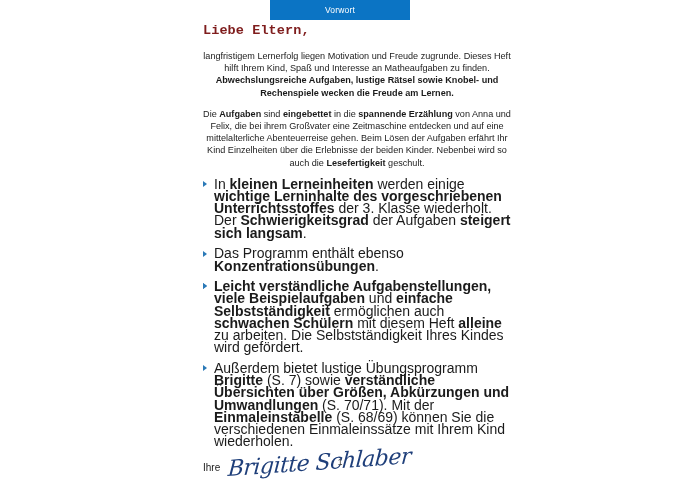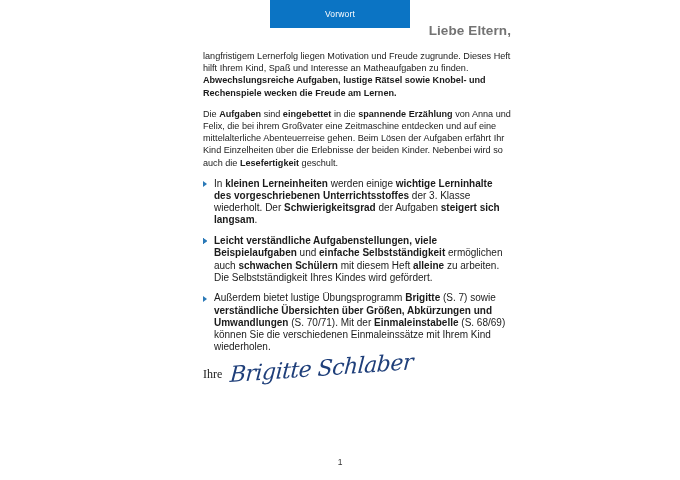--- a/index.html
+++ b/index.html
@@ -21,21 +21,21 @@
     top: 0;
     left: 0;
     width: 680px;
     height: 17px;
   }
   .header-tab {
     position: absolute;
     left: 270px;
     top: 0;
     width: 140px;
-    height: 28px;
+    height: 20px;
     background: #0b74c4;
     display: flex;
     align-items: center;
     justify-content: center;
   }
   .header-tab-label {
     color: #ffffff;
     font-size: 8.5px;
     letter-spacing: 0.2px;
     font-family: "Liberation Sans", sans-serif;
@@ -43,51 +43,50 @@
 
   
   .page-column {
     position: absolute;
     left: 203px;
     top: 23px;
     width: 308px;
   }
 
   .page-title {
-    color: #737373;
+    color: #7f1d1d;
     font-size: 13.5px;
     font-weight: bold;
     letter-spacing: 0.1px;
     margin: 0 0 12px 0;
-    font-family: Liberation Sans, sans-serif;
-    text-align: right;
+    font-family: Liberation Mono, monospace;
   }
 
   .para {
     color: #1b1b1b;
     font-size: 9.1px;
     line-height: 12.2px;
     margin: 0 0 9px 0;
-    text-align: left;
+    text-align: center;
     font-family: "Liberation Sans", sans-serif;
   }
   .para b { font-weight: bold; }
 
   
   .bullet-list {
     margin: 4px 0 0 0;
     padding: 0;
     list-style: none;
   }
   .bullet-item {
     position: relative;
     padding-left: 11px;
     margin-bottom: 8.5px;
     color: #1b1b1b;
-    font-size: 10px;
+    font-size: 14px;
     line-height: 12.2px;
     font-family: "Liberation Sans", sans-serif;
   }
   .bullet-item b { font-weight: bold; }
   .bullet-marker {
     position: absolute;
     left: 0;
     top: 3.2px;
     width: 0;
     height: 0;
@@ -100,24 +99,24 @@
   .closing-para {
     margin-top: 12px;
   }
   .signature-block {
     margin-top: 8px;
     display: flex;
     align-items: flex-start;
   }
   .signature-ihre {
     color: #1b1b1b;
-    font-size: 12px;
+    font-size: 10px;
     line-height: 12.2px;
     padding-top: 6px;
-    font-family: Liberation Serif, serif;
+    font-family: Liberation Sans, sans-serif;
   }
   .signature-name {
     margin-left: 8px;
     color: #1f3f7a;
     font-size: 22px;
     font-style: italic;
     font-family: "DejaVu Serif", serif;
     transform: rotate(-4deg) skewX(-8deg);
     transform-origin: left center;
     letter-spacing: -0.5px;
@@ -152,20 +151,21 @@
   <p class="para"><span>langfristigem Lernerfolg liegen Motivation und Freude zugrunde. Dieses Heft hilft Ihrem Kind, Spaß und Interesse an Matheaufgaben zu finden. </span><b>Abwechslungsreiche Aufgaben, lustige Rätsel sowie Knobel- und Rechenspiele wecken die Freude am Lernen.</b></p>
   <p class="para"><span>Die </span><b>Aufgaben</b><span> sind </span><b>eingebettet</b><span> in die </span><b>spannende Erzählung</b><span> von Anna und Felix, die bei ihrem Großvater eine Zeitmaschine entdecken und auf eine mittelalterliche Abenteuerreise gehen. Beim Lösen der Aufgaben erfährt Ihr Kind Einzelheiten über die Erlebnisse der beiden Kinder. Nebenbei wird so auch die </span><b>Lesefertigkeit</b><span> geschult.</span></p>
 
   <ul class="bullet-list">
     <li class="bullet-item">
       <span class="bullet-marker"></span>
       <span><span>In </span><b>kleinen Lerneinheiten</b><span> werden einige </span><b>wichtige Lerninhalte des vorgeschriebenen Unterrichtsstoffes</b><span> der 3. Klasse wiederholt. Der </span><b>Schwierigkeitsgrad</b><span> der Aufgaben </span><b>steigert sich langsam</b><span>.</span></span>
     </li>
     <li class="bullet-item">
       <span class="bullet-marker"></span>
+      <span><span>Das Programm enthält ebenso </span><b>Konzentrationsübungen</b><span>.</span></span>
     </li>
     <li class="bullet-item">
       <span class="bullet-marker"></span>
     </li>
     <li class="bullet-item">
       <span class="bullet-marker"></span>
       <span><b>Leicht verständliche Aufgabenstellungen, viele Beispielaufgaben</b><span> und </span><b>einfache Selbstständigkeit</b><span> ermöglichen auch </span><b>schwachen Schülern</b><span> mit diesem Heft </span><b>alleine</b><span> zu arbeiten. Die Selbstständigkeit Ihres Kindes wird gefördert.</span></span>
     </li>
     <li class="bullet-item">
       <span class="bullet-marker"></span>

